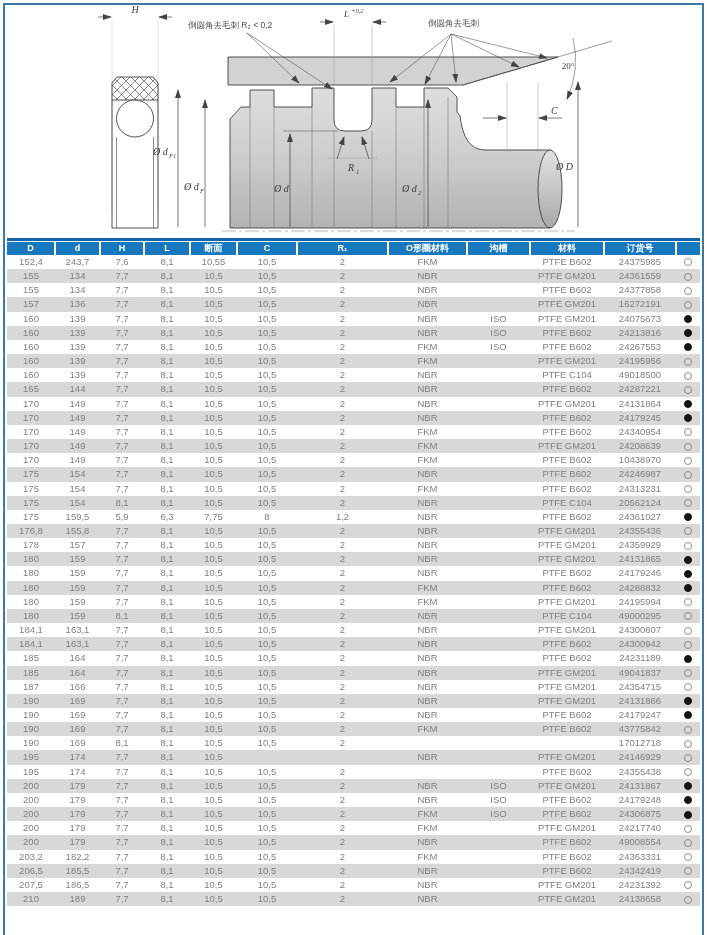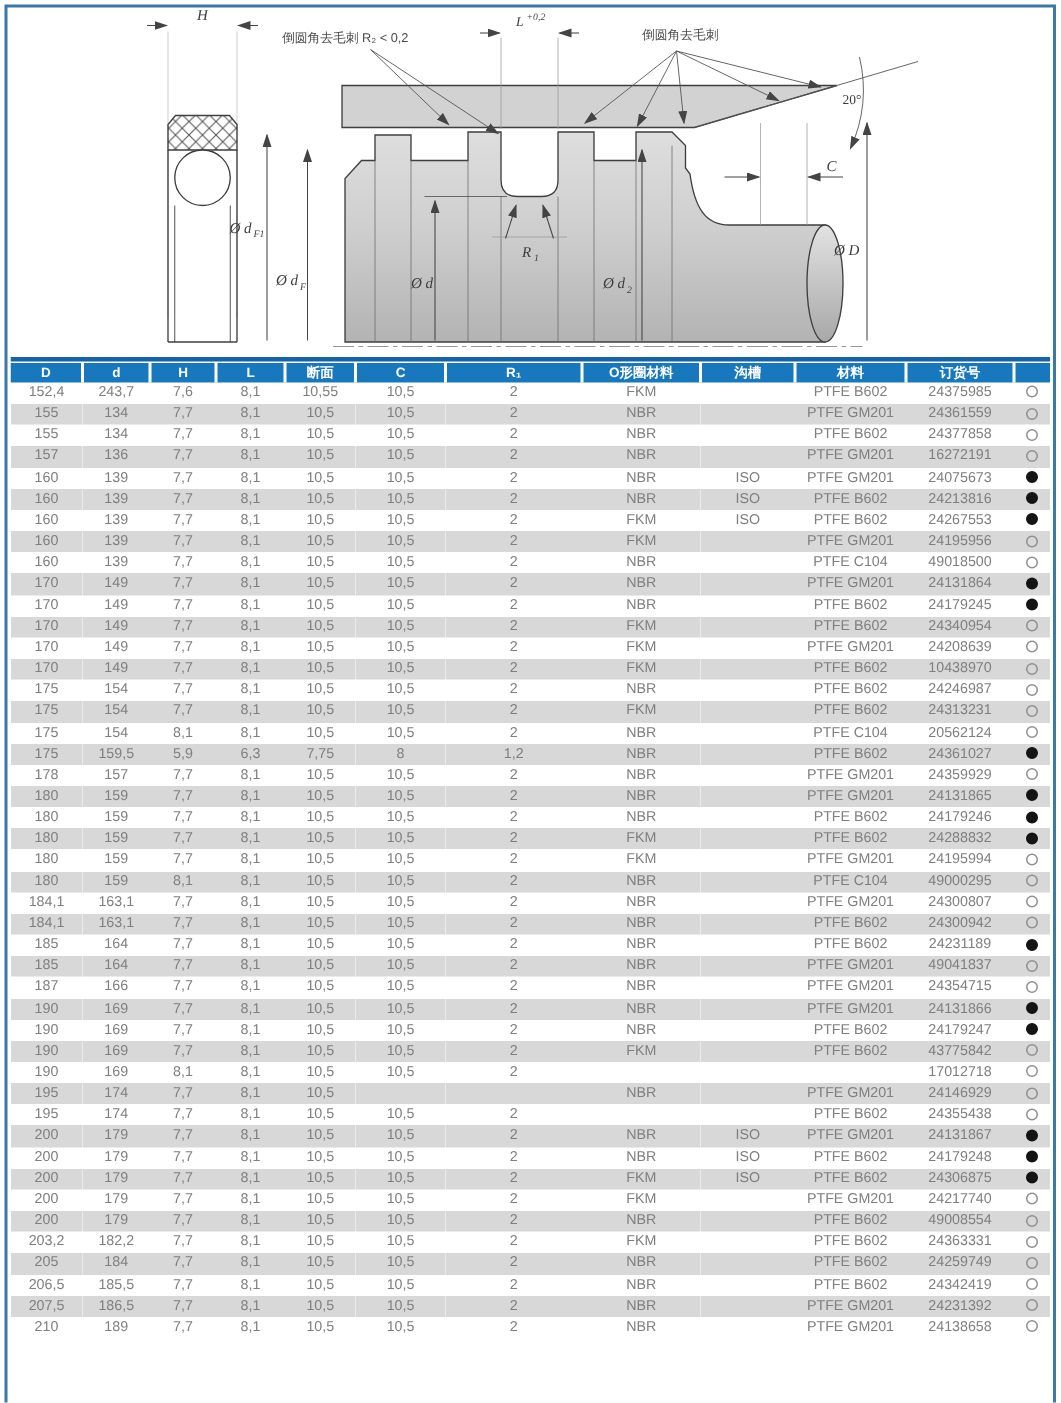--- a/index.html
+++ b/index.html
@@ -316,20 +316,34 @@
           <td>10,5</td>
           <td>10,5</td>
           <td>2</td>
           <td>NBR</td>
           <td></td>
           <td>PTFE C104</td>
           <td>49018500</td>
           <td><span class="dot open"></span></td>
         </tr>
         <tr>
+          <td>165</td>
+          <td>144</td>
+          <td>7,7</td>
+          <td>8,1</td>
+          <td>10,5</td>
+          <td>10,5</td>
+          <td>2</td>
+          <td>NBR</td>
+          <td></td>
+          <td>PTFE B602</td>
+          <td>24287221</td>
+          <td><span class="dot open"></span></td>
+        </tr>
+        <tr>
           <td>170</td>
           <td>149</td>
           <td>7,7</td>
           <td>8,1</td>
           <td>10,5</td>
           <td>10,5</td>
           <td>2</td>
           <td>NBR</td>
           <td></td>
           <td>PTFE GM201</td>
@@ -442,20 +456,34 @@
           <td>7,75</td>
           <td>8</td>
           <td>1,2</td>
           <td>NBR</td>
           <td></td>
           <td>PTFE B602</td>
           <td>24361027</td>
           <td><span class="dot filled"></span></td>
         </tr>
         <tr>
+          <td>176,8</td>
+          <td>155,8</td>
+          <td>7,7</td>
+          <td>8,1</td>
+          <td>10,5</td>
+          <td>10,5</td>
+          <td>2</td>
+          <td>NBR</td>
+          <td></td>
+          <td>PTFE GM201</td>
+          <td>24355436</td>
+          <td><span class="dot open"></span></td>
+        </tr>
+        <tr>
           <td>178</td>
           <td>157</td>
           <td>7,7</td>
           <td>8,1</td>
           <td>10,5</td>
           <td>10,5</td>
           <td>2</td>
           <td>NBR</td>
           <td></td>
           <td>PTFE GM201</td>
@@ -761,34 +789,20 @@
           <td>182,2</td>
           <td>7,7</td>
           <td>8,1</td>
           <td>10,5</td>
           <td>10,5</td>
           <td>2</td>
           <td>FKM</td>
           <td></td>
           <td>PTFE B602</td>
           <td>24363331</td>
-          <td><span class="dot open"></span></td>
-        </tr>
-        <tr>
-          <td>205</td>
-          <td>184</td>
-          <td>7,7</td>
-          <td>8,1</td>
-          <td>10,5</td>
-          <td>10,5</td>
-          <td>2</td>
-          <td>NBR</td>
-          <td></td>
-          <td>PTFE B602</td>
-          <td>24259749</td>
           <td><span class="dot open"></span></td>
         </tr>
         <tr>
           <td>206,5</td>
           <td>185,5</td>
           <td>7,7</td>
           <td>8,1</td>
           <td>10,5</td>
           <td>10,5</td>
           <td>2</td>

